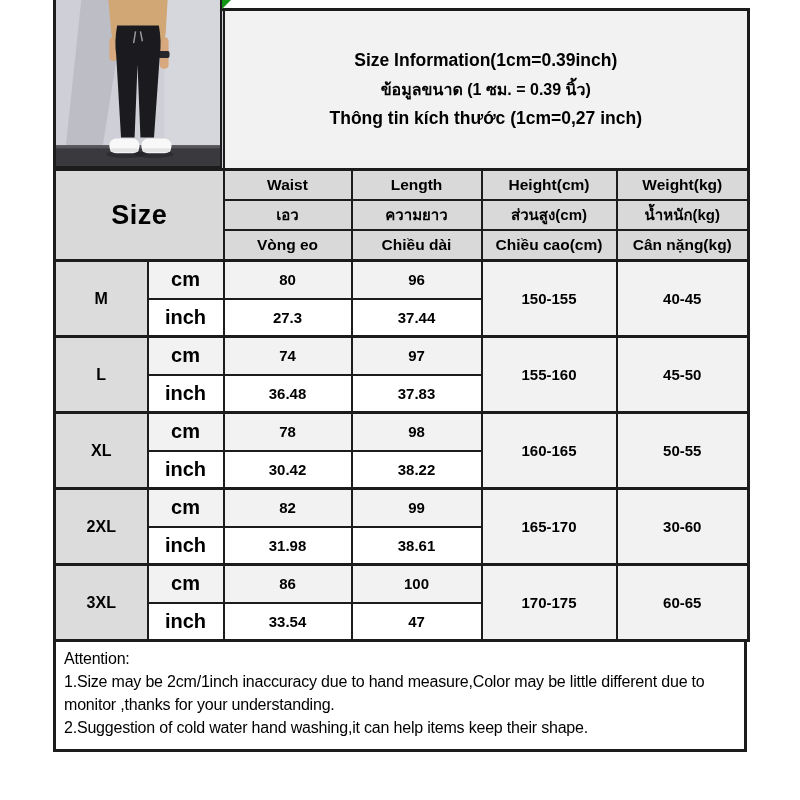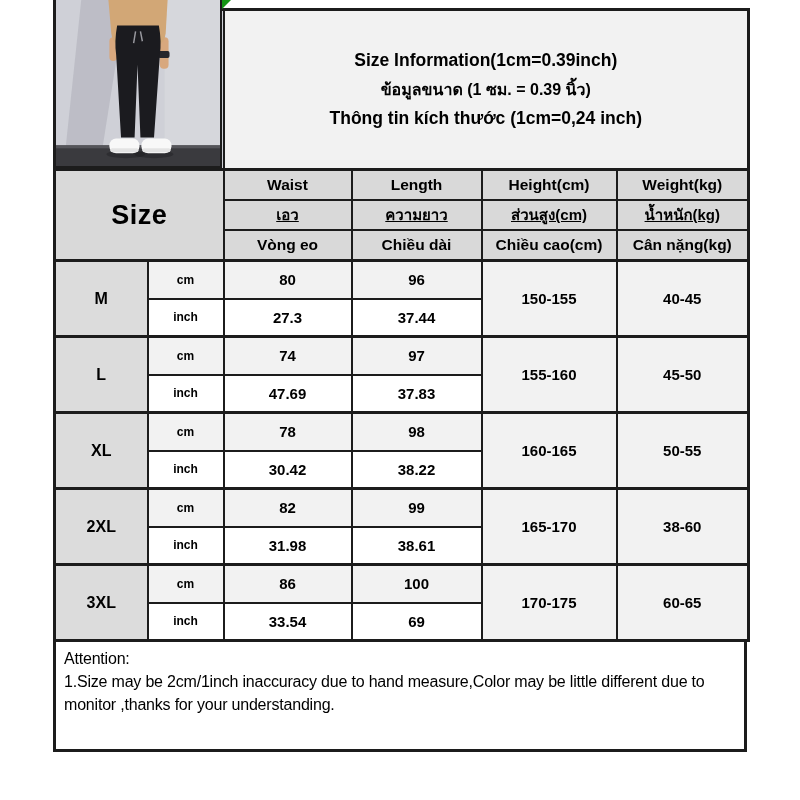--- a/index.html
+++ b/index.html
@@ -37,26 +37,26 @@
   tr.data { height: 38px; }
   tr.block-start td { border-top-width: 3px; }
 
   td.photo-cell { background: var(--photo-wall); }
   td.title-cell { background: var(--title-bg); }
   .title-cell .t-en, .title-cell .t-vi { font-size: 17.5px; line-height: 29px; }
   .title-cell .t-th { font-size: 16px; line-height: 29px; }
 
   td.size-hdr { background: var(--header-bg); font-size: 27px; letter-spacing: 0.5px; }
   tr.hdr td.hcell { background: var(--header-bg); font-size: 15.5px; }
-  tr.hdr-r2 td.hcell { font-size: 15px; text-decoration: underline; }
+  tr.hdr-r2 td.hcell { font-size: 15px; }
 
   td.size-cell { background: var(--size-col-bg); font-size: 16px; }
   td.light { background: var(--light-bg); font-size: 15px; }
   td.white { background: var(--white-bg); font-size: 15px; }
-  td.unit { font-size: 12px; }
+  td.unit { font-size: 20px; }
 
   .attention {
     margin-top: -3px;
     border: 3px solid var(--border);
     background: var(--white-bg);
     height: 113px;
     box-sizing: border-box;
     padding: 5px 8px;
     font-size: 16px;
     line-height: 23px;
@@ -124,21 +124,21 @@
         <col style="width:135px">
         <col style="width:132px">
     </colgroup>
 
     <tbody>
         <tr class="row-top">
       <td class="photo-cell" colspan="2"></td>
       <td class="title-cell" colspan="4">
         <div class="t-en">Size Information(1cm=0.39inch)</div>
         <div class="t-th">ข้อมูลขนาด (1 ซม. = 0.39 นิ้ว)</div>
-        <div class="t-vi">Thông tin kích thước (1cm=0,24 inch)</div>
+        <div class="t-vi">Thông tin kích thước (1cm=0,27 inch)</div>
       </td>
     </tr>
 
     <tr class="hdr hdr-r1">
       <td class="size-hdr" colspan="2" rowspan="3">Size</td>
       <td class="hcell">Waist</td>
       <td class="hcell">Length</td>
       <td class="hcell">Height(cm)</td>
       <td class="hcell">Weight(kg)</td>
     </tr>
@@ -172,21 +172,21 @@
     <tr class="data block-start">
       <td class="size-cell" rowspan="2">L</td>
       <td class="unit light">cm</td>
       <td class="light">74</td>
       <td class="light">97</td>
       <td class="light" rowspan="2">155-160</td>
       <td class="light" rowspan="2">45-50</td>
     </tr>
     <tr class="data">
       <td class="unit white">inch</td>
-      <td class="white">47.69</td>
+      <td class="white">36.48</td>
       <td class="white">37.83</td>
     </tr>
 
     <tr class="data block-start">
       <td class="size-cell" rowspan="2">XL</td>
       <td class="unit light">cm</td>
       <td class="light">78</td>
       <td class="light">98</td>
       <td class="light" rowspan="2">160-165</td>
       <td class="light" rowspan="2">50-55</td>
@@ -196,41 +196,42 @@
       <td class="white">30.42</td>
       <td class="white">38.22</td>
     </tr>
 
     <tr class="data block-start">
       <td class="size-cell" rowspan="2">2XL</td>
       <td class="unit light">cm</td>
       <td class="light">82</td>
       <td class="light">99</td>
       <td class="light" rowspan="2">165-170</td>
-      <td class="light" rowspan="2">38-60</td>
+      <td class="light" rowspan="2">30-60</td>
     </tr>
     <tr class="data">
       <td class="unit white">inch</td>
       <td class="white">31.98</td>
       <td class="white">38.61</td>
     </tr>
 
     <tr class="data block-start">
       <td class="size-cell" rowspan="2">3XL</td>
       <td class="unit light">cm</td>
       <td class="light">86</td>
       <td class="light">100</td>
       <td class="light" rowspan="2">170-175</td>
       <td class="light" rowspan="2">60-65</td>
     </tr>
     <tr class="data">
       <td class="unit white">inch</td>
       <td class="white">33.54</td>
-      <td class="white">69</td>
+      <td class="white">47</td>
     </tr>
   </tbody>
     </table>
 
   <div class="attention">
     <div>Attention:</div>
     <div>1.Size may be 2cm/1inch inaccuracy due to hand measure,Color may be little different due to monitor ,thanks for your understanding.</div>
+    <div>2.Suggestion of cold water hand washing,it can help items keep their shape.</div>
   </div>
 </div>
 
 </body></html>

